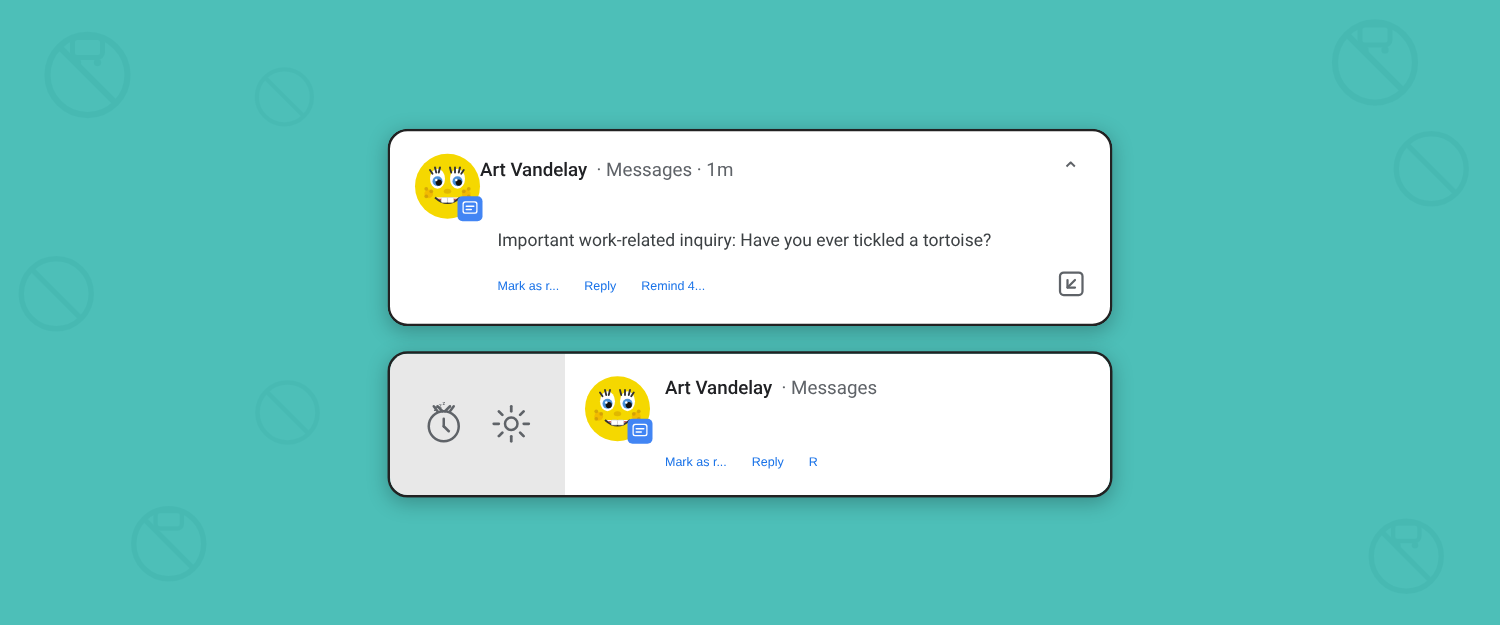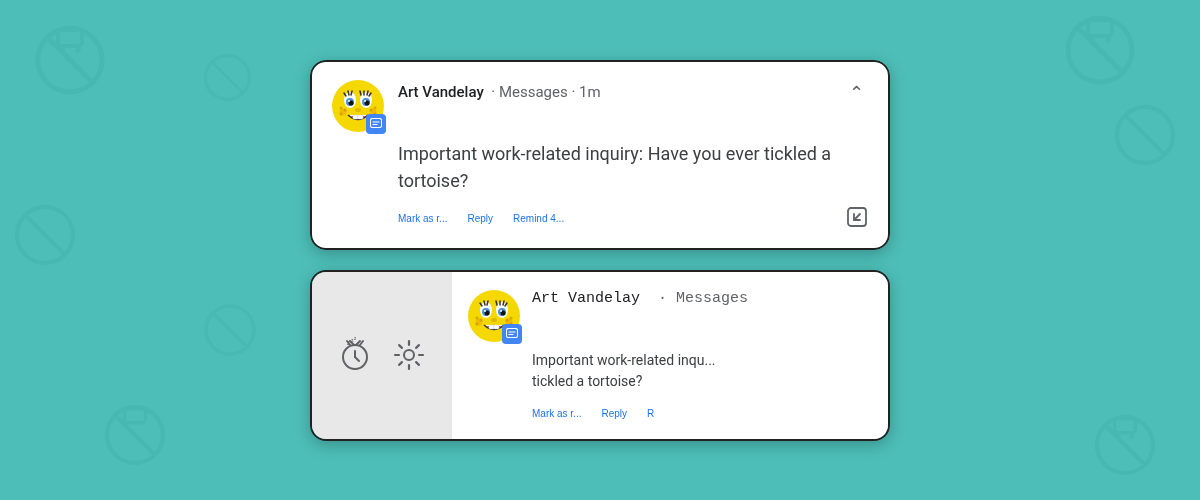--- a/index.html
+++ b/index.html
@@ -42,21 +42,20 @@
       border-radius: 16px;
       padding: 18px 20px 16px 20px;
       display: flex;
       flex-direction: column;
       border: 2px solid #222;
     }
 
     .card-header {
       display: flex;
       align-items: flex-start;
-      gap: 14px;
       margin-bottom: 8px;
     }
 
     .avatar-container {
       position: relative;
       flex-shrink: 0;
     }
 
     .avatar {
       width: 52px;
@@ -114,21 +113,21 @@
     }
 
     .chevron-up {
       color: #5f6368;
       font-size: 18px;
       cursor: pointer;
       padding: 2px 4px;
     }
 
     .card-body {
-      font-size: 18px;
+      font-size: 14px;
       color: #3c4043;
       line-height: 1.5;
       margin-left: 66px;
       margin-bottom: 12px;
     }
 
     .card-actions {
       display: flex;
       align-items: center;
       gap: 0;
@@ -209,21 +208,20 @@
     }
 
     .card2-meta {
       flex: 1;
       overflow: hidden;
     }
 
     .card2-title-row {
       display: flex;
       align-items: flex-end;
-      font-family: Liberation Mono, monospace;
     }
 
     .card2-body {
       font-size: 14px;
       color: #3c4043;
       line-height: 1.5;
       margin-left: 64px;
       margin-bottom: 12px;
       white-space: nowrap;
       overflow: hidden;
@@ -463,23 +461,20 @@
           <div class="card2-title-row">
             <span class="card-title">
               <span>Art Vandelay</span>
               <span class="card-subtitle">
                 &nbsp;<span>·</span>&nbsp;<span>Messages</span>
               </span>
             </span>
           </div>
         </div>
       </div>
-      <div class="card2-body">
-        Important work-related inqu...<br>tickled a tortoise?
-      </div>
       <div class="card2-actions">
         <button class="action-btn">Mark as r...</button>
         <button class="action-btn">Reply</button>
         <button class="action-btn">R</button>
       </div>
     </div>
   </div>
 </div>
 
 </body></html>

